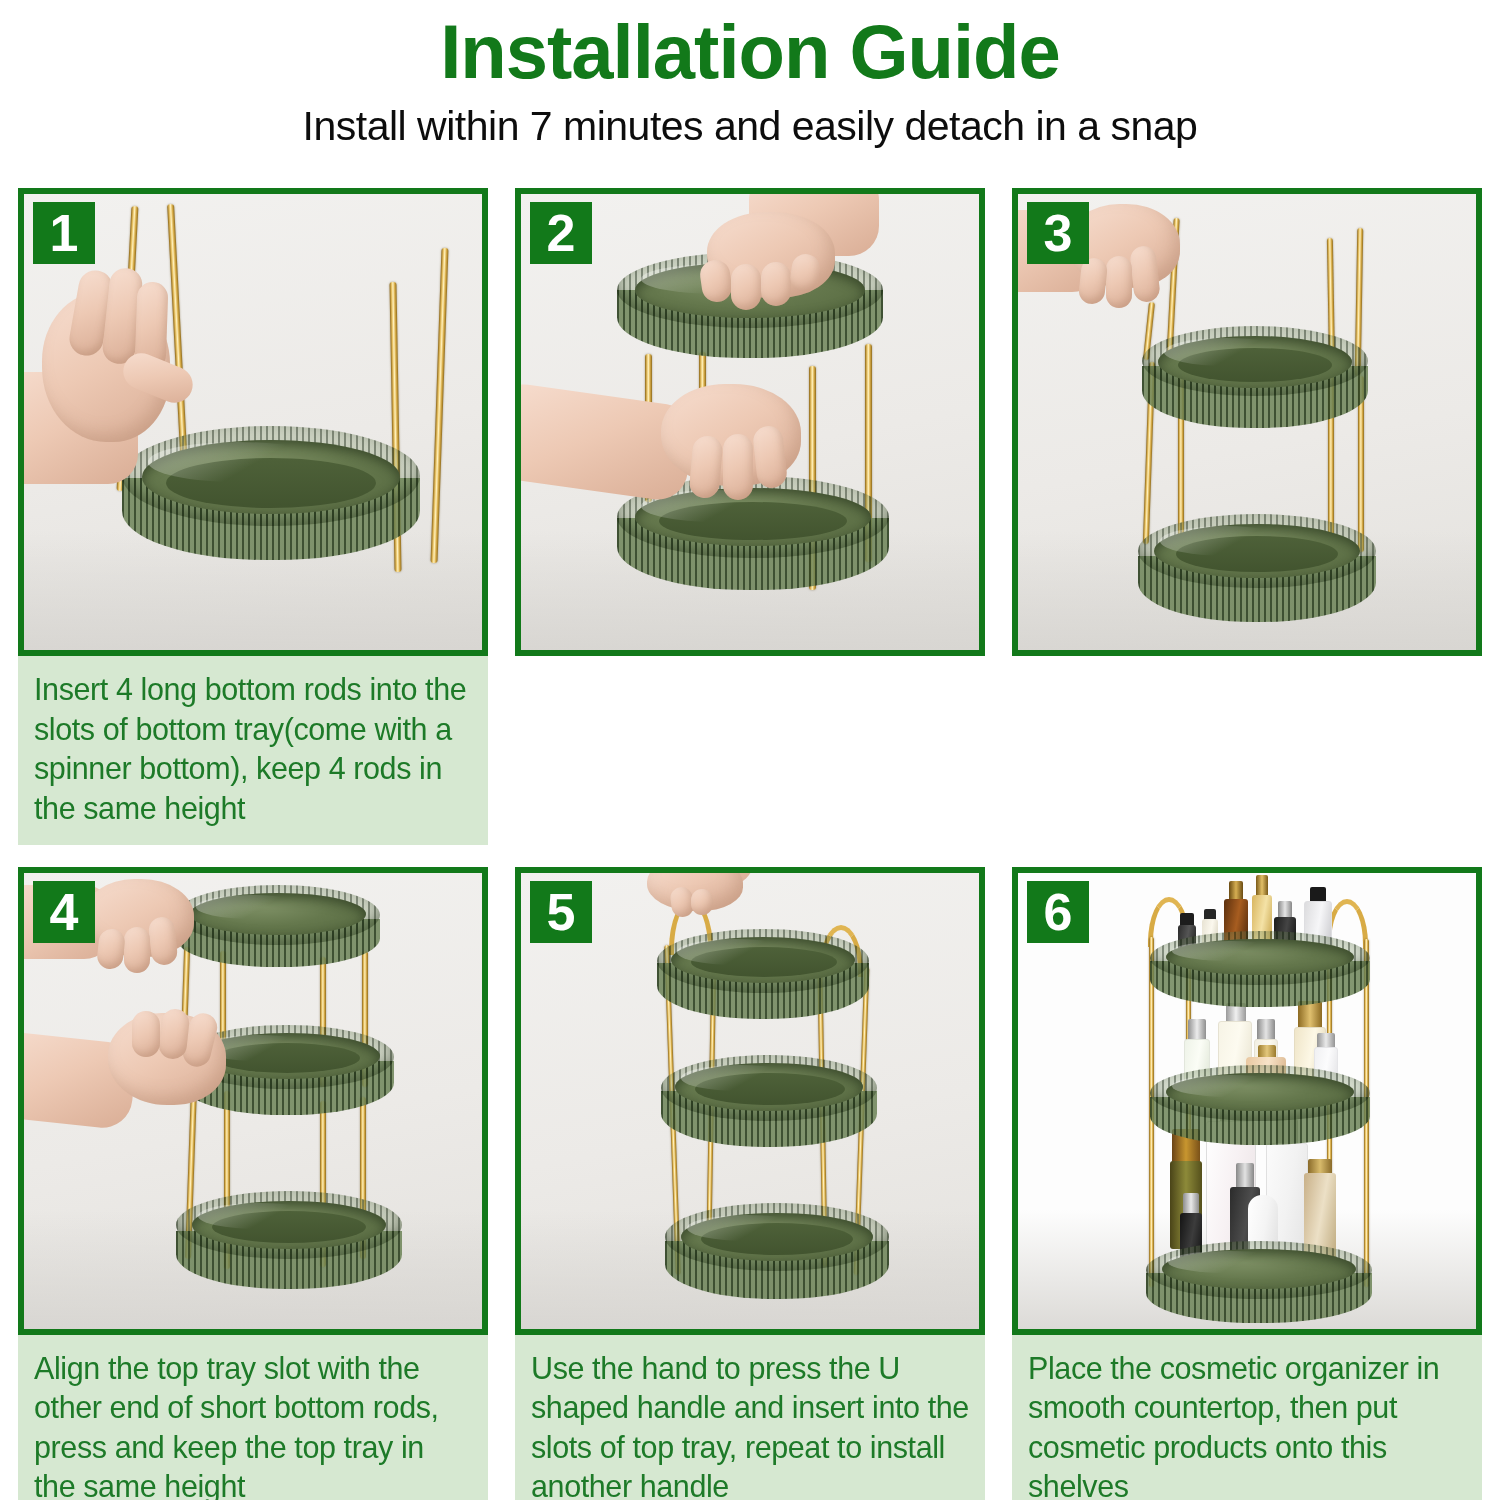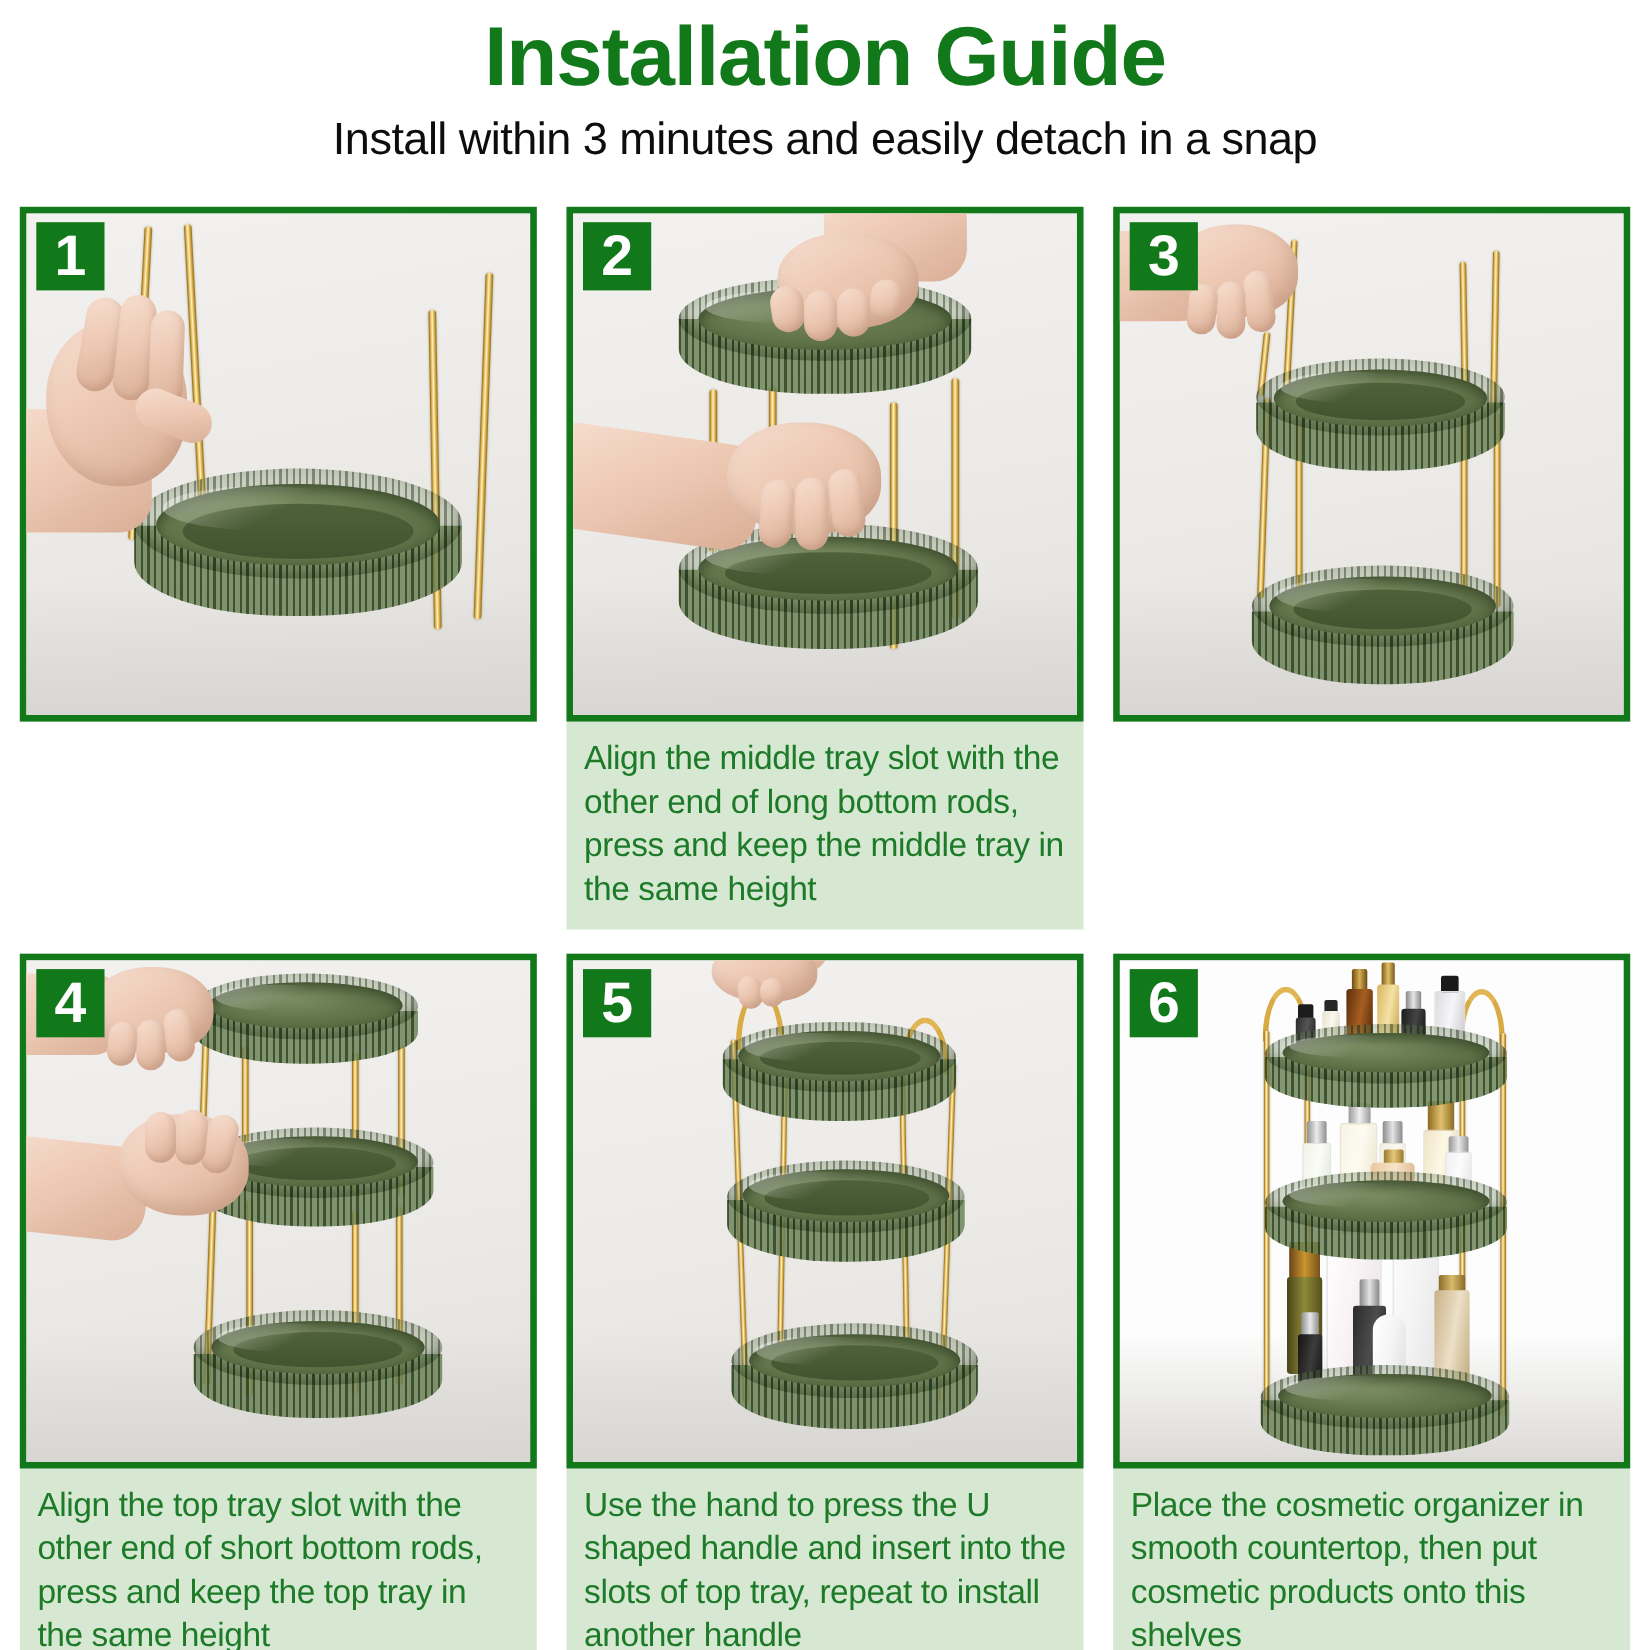--- a/index.html
+++ b/index.html
@@ -141,21 +141,21 @@
     min-height: 152px;
   }
 </style>
 </head>
 <body>
 
 <div id="page">
 
   <div class="header">
     <div class="title">Installation Guide</div>
-    <div class="subtitle">Install within 3 minutes and easily detach in a snap</div>
+    <div class="subtitle">Install within 7 minutes and easily detach in a snap</div>
   </div>
 
   <div class="grid">
 
     <div class="step">
       <div class="photo">
         <div class="scene"></div>
 
         <div class="shadow" style="left:60px;top:400px;width:360px;height:70px;"></div>
 
@@ -176,20 +176,21 @@
           <div class="arm" style="left:-30px;top:108px;width:150px;height:112px;"></div>
           <div class="palm" style="left:24px;top:28px;width:128px;height:150px;"></div>
           <div class="finger" style="left:56px;top:6px;width:34px;height:86px;transform:rotate(10deg);"></div>
           <div class="finger" style="left:88px;top:4px;width:33px;height:96px;transform:rotate(6deg);"></div>
           <div class="finger" style="left:118px;top:18px;width:31px;height:88px;transform:rotate(2deg);"></div>
           <div class="thumb" style="left:104px;top:96px;width:72px;height:36px;transform:rotate(22deg);"></div>
         </div>
 
         <div class="badge">1</div>
       </div>
+      <div class="caption">Insert 4 long bottom rods into the slots of bottom tray(come with a spinner bottom), keep 4 rods in the same height</div>
     </div>
 
     <div class="step">
       <div class="photo">
         <div class="scene"></div>
 
         <div class="shadow" style="left:92px;top:400px;width:300px;height:60px;"></div>
 
         <div class="rod" style="left:124px;top:160px;width:7px;height:148px;"></div>
         <div class="rod" style="left:178px;top:158px;width:7px;height:128px;"></div>
@@ -223,21 +224,20 @@
         <div class="hand" style="left:-10px;top:184px;width:320px;height:140px;">
           <div class="arm" style="left:-20px;top:16px;width:200px;height:96px;transform:rotate(8deg);"></div>
           <div class="palm" style="left:150px;top:6px;width:140px;height:102px;"></div>
           <div class="finger" style="left:244px;top:48px;width:30px;height:62px;transform:rotate(-6deg);"></div>
           <div class="finger" style="left:212px;top:56px;width:30px;height:66px;"></div>
           <div class="finger" style="left:180px;top:58px;width:30px;height:62px;transform:rotate(5deg);"></div>
         </div>
 
         <div class="badge">2</div>
       </div>
-      <div class="caption">Align the middle tray slot with the other end of long bottom rods, press and keep the middle tray in the same height</div>
     </div>
 
     <div class="step">
       <div class="photo">
         <div class="scene"></div>
 
         <div class="shadow" style="left:122px;top:412px;width:272px;height:54px;"></div>
 
         <div class="rod" style="left:128px;top:108px;width:6px;height:58px;transform:rotate(6deg);"></div>
         <div class="rod" style="left:152px;top:24px;width:6px;height:142px;transform:rotate(3deg);"></div>

